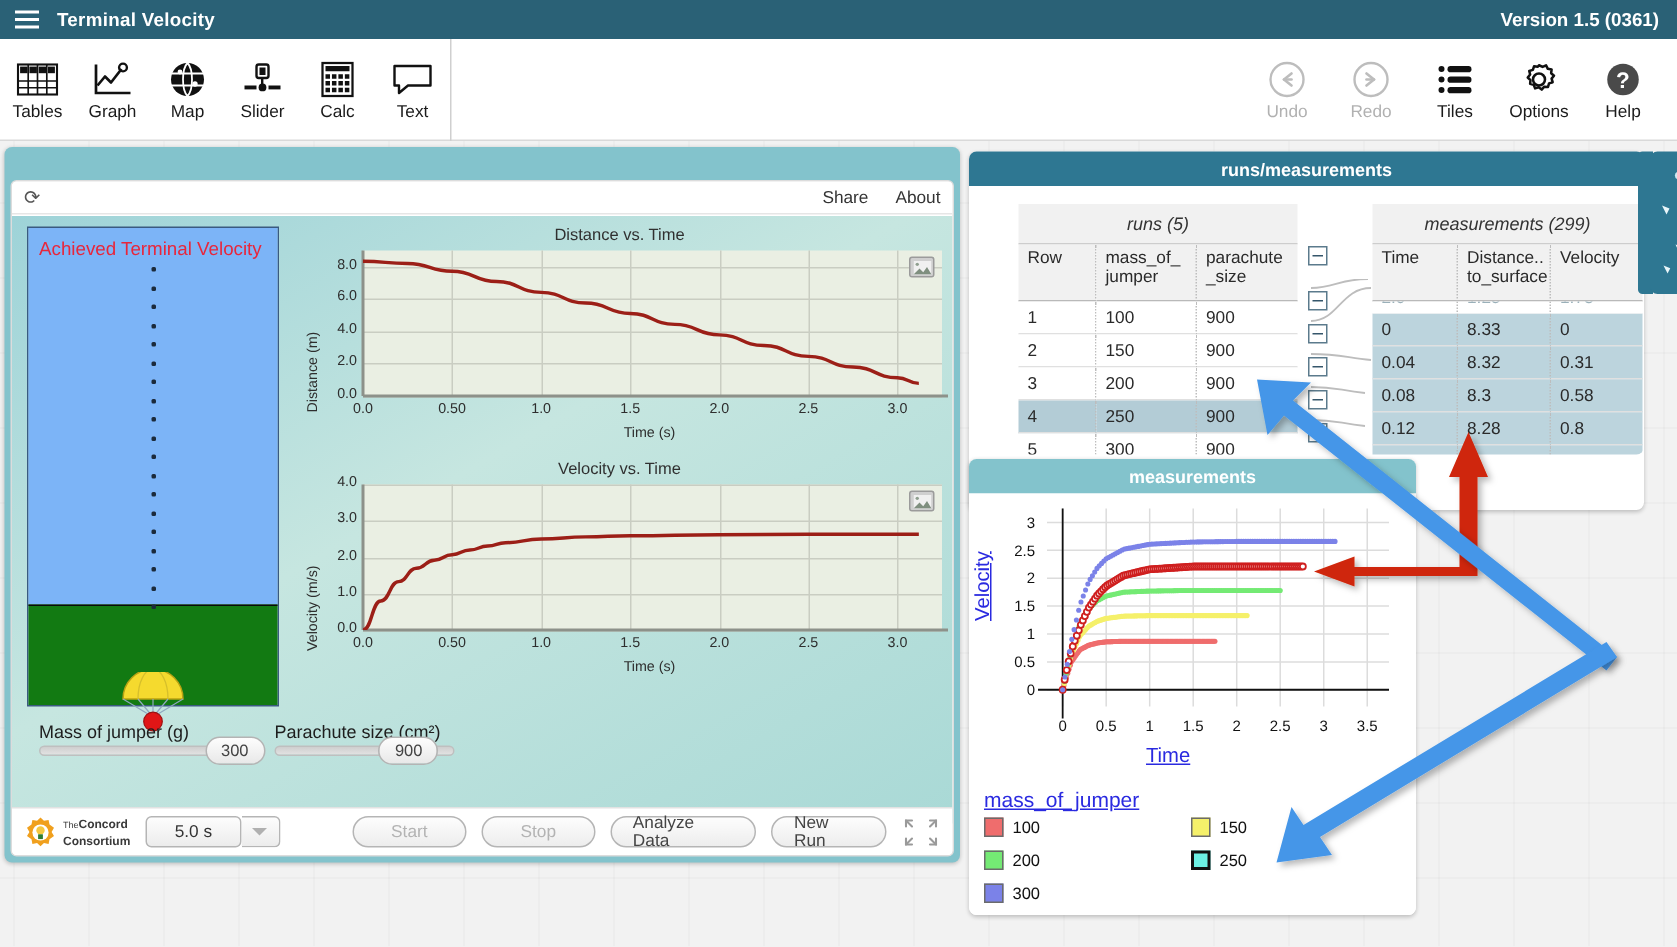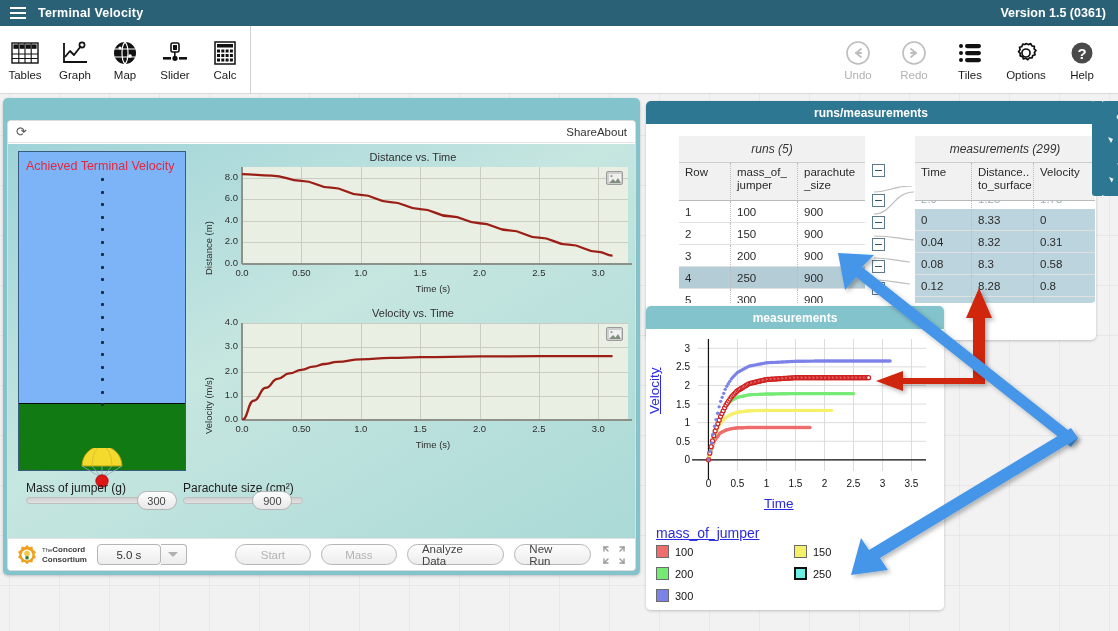--- a/index.html
+++ b/index.html
@@ -65,21 +65,21 @@
   .sim-inner {
     position:absolute; left:4px; top:22px; width:629px; height:451px;
     background:#fff; border-radius:4px; overflow:hidden;
     border:1px solid #dcdcdc;
   }
   .sim-bar {
     height:22px; background:#fff; border-bottom:1px solid #e6e6e6;
     display:flex; align-items:center; padding:0 8px; font-size:11px; color:#555;
   }
   .reload-icon { font-size:13px; color:#555; cursor:pointer; }
-  .sim-bar .links { margin-left:auto; display:flex; }
+  .sim-bar .links { margin-left:auto; display:flex; gap:18px; }
   .sim-bar .links span { cursor:pointer; color:#333; font-size:11.5px; }
 
   .sim-stage {
     position:absolute; left:0; top:23px; width:627px; height:405px;
     background:linear-gradient(150deg,#9ed3d8 0%, #c6e6e0 45%, #a9d9d6 100%);
   }
   .sim-world {
     position:absolute; left:10px; top:7px; width:168px; height:320px;
     border:1px solid #3a5a80;
   }
@@ -297,20 +297,28 @@
             <rect x="5" y="18.5" width="3" height="3"></rect>
               <rect x="9.3" y="18.5" width="3" height="3"></rect>
             <rect x="13.6" y="18.5" width="3" height="3"></rect>
               <rect x="17.9" y="18.5" width="3" height="3"></rect>
           </g>
         </svg>
       </span>
       <span class="lbl">Calc</span>
     </div>
 
+    <div class="tool">
+      <span class="glyph">
+        <svg width="30" height="26" viewBox="0 0 30 26">
+          <path d="M3 4h24v13H12l-6 5v-5H3z" fill="#fff" stroke="#111" stroke-width="1.6" stroke-linejoin="round"></path>
+        </svg>
+      </span>
+      <span class="lbl">Text</span>
+    </div>
   </div>
 
   <div class="tool-right">
     <div class="tool disabled">
       <span class="glyph">
         <svg width="28" height="26" viewBox="0 0 28 26">
           <circle cx="14" cy="13" r="11" fill="none" stroke="#bdbdbd" stroke-width="1.6"></circle>
           <path d="M17 9l-5 4 5 4" fill="none" stroke="#bdbdbd" stroke-width="1.8" stroke-linejoin="round" stroke-linecap="round"></path>
           <path d="M12 13h5" stroke="#bdbdbd" stroke-width="1.8" stroke-linecap="round"></path>
         </svg>
@@ -545,21 +553,21 @@
       <div style="display:flex;">
         <div class="time-select">5.0 s</div>
         <div class="time-caret">
           <svg width="10" height="7" viewBox="0 0 10 7">
               <path d="M0 1h10L5 6z" fill="#b0b0b0"></path>
             </svg>
         </div>
       </div>
 
       <div class="sim-btn disabled" style="margin-left:38px;">Start</div>
-      <div class="sim-btn disabled">Mass</div>
+      <div class="sim-btn disabled">Stop</div>
       <div class="sim-btn">Analyze Data</div>
       <div class="sim-btn">New Run</div>
 
       <div class="resize-corner">
         <svg width="26" height="22" viewBox="0 0 26 22">
           <g stroke="#9a9a9a" stroke-width="1.4" fill="none" stroke-linecap="round">
             <path d="M3 7V3h4M23 7V3h-4M3 15v4h4M23 15v4h-4"></path>
             <path d="M3 3l4 4M23 3l-4 4M3 19l4-4M23 19l-4-4"></path>
           </g>
         </svg>

